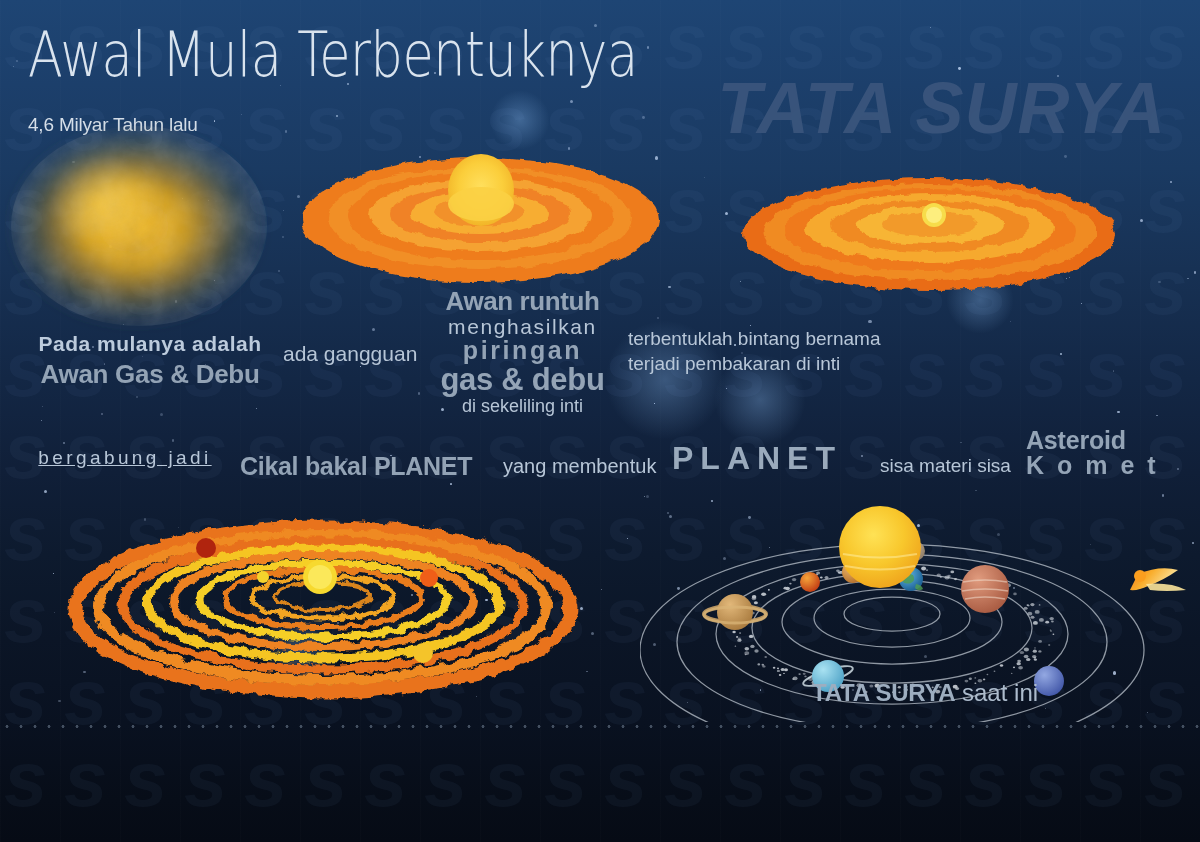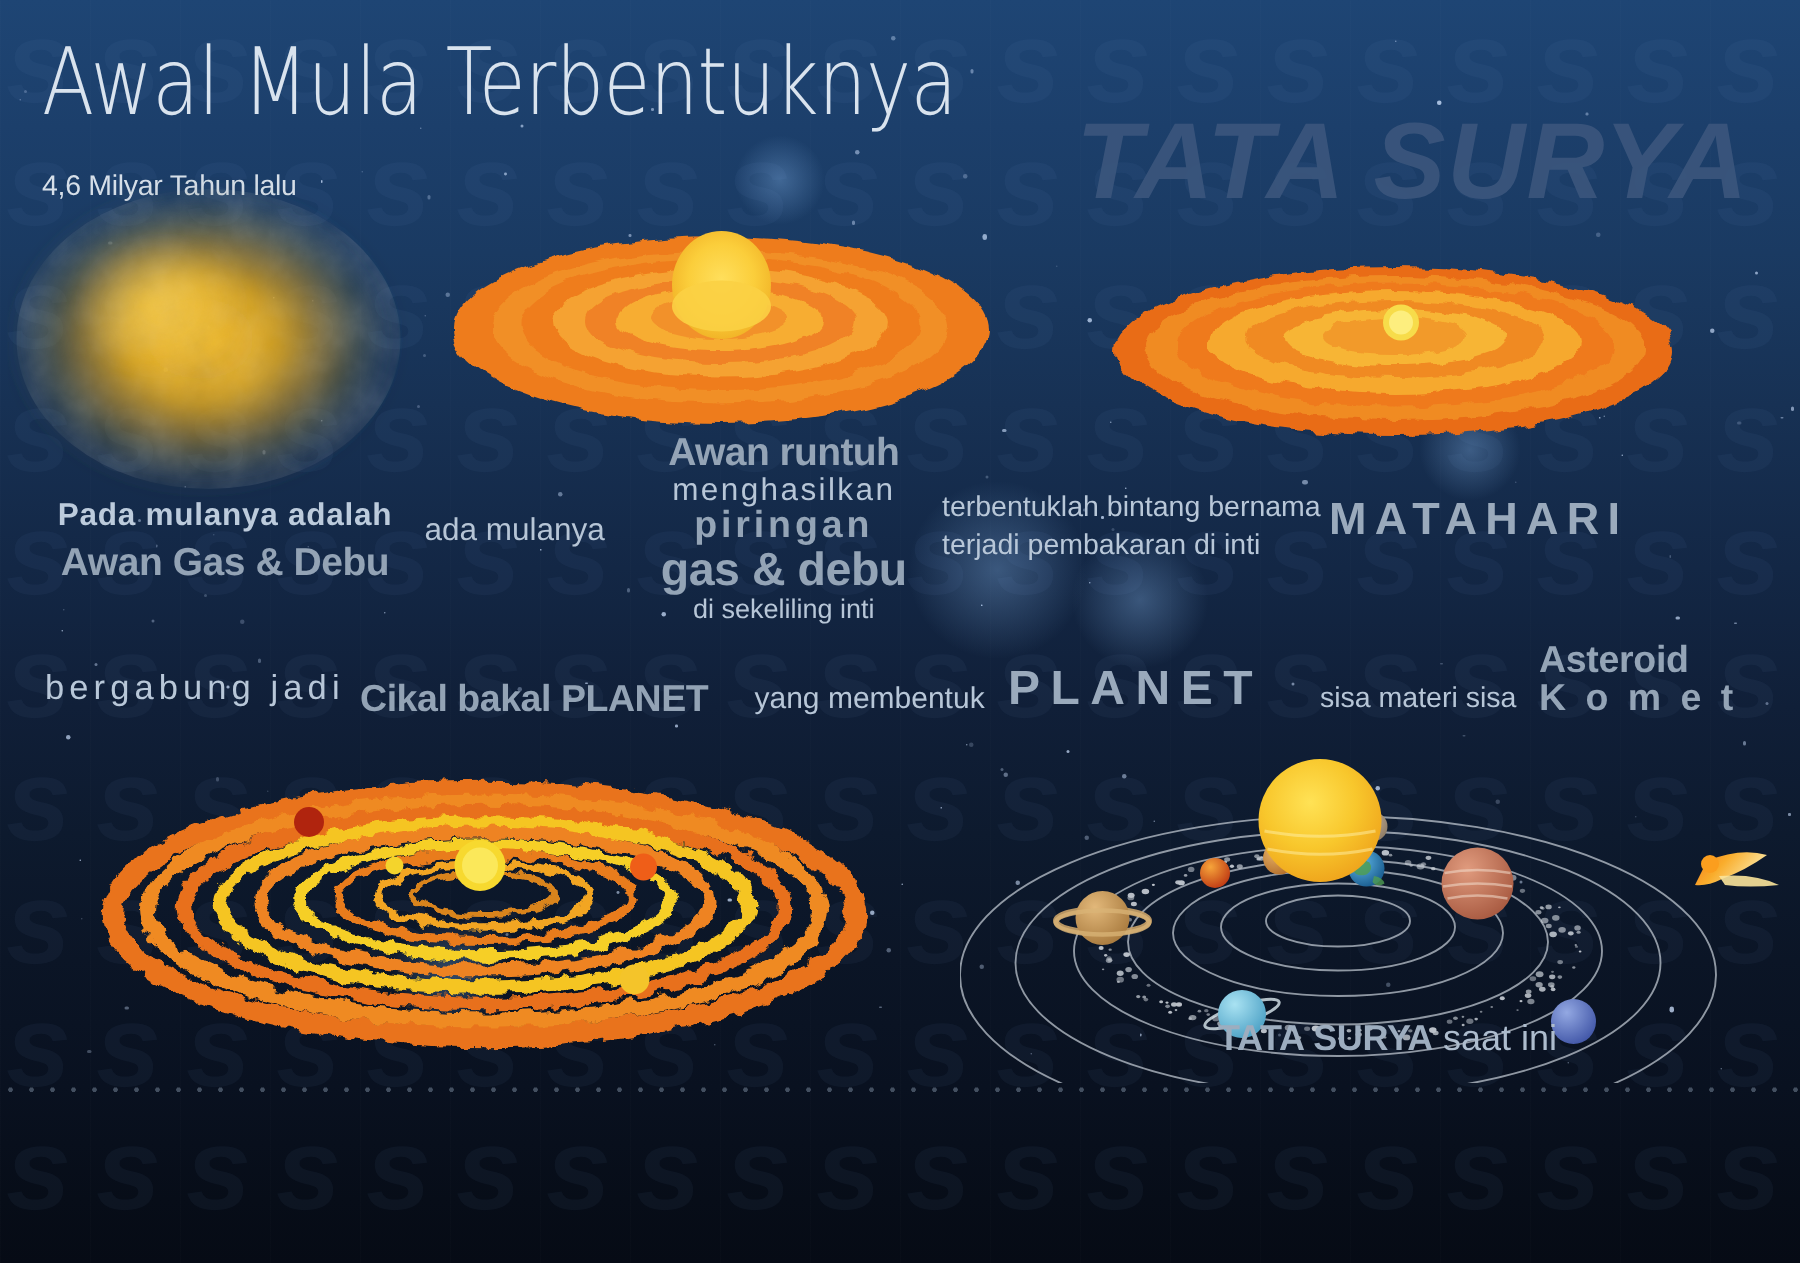--- a/index.html
+++ b/index.html
@@ -100,21 +100,21 @@
   #cap-awan .r4{display:block;font-size:31px;font-weight:900;color:#94a4b6;letter-spacing:-.3px;margin-top:1px;}
   #cap-awan .r5{display:block;font-size:18px;font-weight:400;color:#b7c6d7;margin-top:1px;}
 
   #cap-terjadi{left:628px;top:326px;font-size:19px;line-height:25px;color:#b8c7d8;font-weight:400;}
   #cap-terjadi span{display:block;}
 
   #cap-matahari{left:886px;top:330px;font-size:30px;font-weight:900;color:#9aaabc;letter-spacing:5.5px;}
 
   #cap-gasdebu{left:30px;top:446px;width:190px;text-align:center;line-height:24px;}
   #cap-gasdebu .l1{display:block;font-size:19px;color:#b8c7d8;font-weight:400;}
-  #cap-gasdebu .l2{display:block;font-size:23px;color:#b8c7d8;font-weight:400;letter-spacing:3.4px;}
+  #cap-gasdebu .l2{display:block;font-size:19px;color:#b8c7d8;font-weight:400;letter-spacing:3.4px;text-decoration:underline;}
 
   #cap-cikal{left:240px;top:452px;font-size:25px;font-weight:900;color:#93a3b5;letter-spacing:-.3px;}
   #cap-membentuk{left:503px;top:455px;font-size:20px;color:#b7c6d7;font-weight:400;}
   #cap-planet{left:672px;top:440px;font-size:32px;font-weight:900;color:#9aaabc;letter-spacing:7px;}
   #cap-sisa{left:880px;top:455px;font-size:19px;color:#b7c6d7;font-weight:400;}
   #cap-astkom{left:1026px;top:428px;width:142px;line-height:25px;}
   #cap-astkom .l1{display:block;font-size:25px;font-weight:900;color:#94a4b6;letter-spacing:-.2px;}
   #cap-astkom .l2{display:block;font-size:25px;font-weight:900;color:#94a4b6;letter-spacing:3px;}
 
   #cap-tatasurya-ini{left:812px;top:679px;font-size:24px;white-space:nowrap;}
@@ -585,21 +585,21 @@
         <ellipse cx="180" cy="88" rx="133" ry="44" fill="#ef7d1d"></ellipse>
         <ellipse cx="180" cy="87" rx="112" ry="36" fill="#f5a230"></ellipse>
         <ellipse cx="180" cy="86" rx="90" ry="28" fill="#f08225"></ellipse>
         <ellipse cx="180" cy="85" rx="68" ry="21" fill="#f7ad33"></ellipse>
         <ellipse cx="180" cy="84" rx="46" ry="14" fill="#f2912a"></ellipse>
       </g>
       <ellipse cx="181" cy="62" rx="33" ry="36" fill="url(#bulge)"></ellipse>
       <ellipse cx="181" cy="76" rx="33" ry="17" fill="#fbd044" opacity=".9"></ellipse>
     </svg>
   </div>
-  <div class="cap" id="cap-gangguan">ada mulanya</div>
+  <div class="cap" id="cap-gangguan">ada gangguan</div>
 
   <div class="cap" id="cap-awan">
     <span class="r1">Awan runtuh</span>
     <span class="r2">menghasilkan</span>
     <span class="r3">piringan</span>
     <span class="r4">gas &amp; debu</span>
     <span class="r5">di sekeliling inti</span>
   </div>
 
   <div class="disk" style="left:740px;top:168px;">
@@ -621,21 +621,20 @@
       </g>
       <circle cx="194" cy="47" r="12" fill="#f7dc4a"></circle>
       <circle cx="194" cy="47" r="8" fill="#fdee7e"></circle>
     </svg>
   </div>
 
   <div class="cap" id="cap-terjadi">
     <span>terbentuklah bintang bernama</span>
     <span>terjadi pembakaran di inti</span>
   </div>
-  <div class="cap" id="cap-matahari">MATAHARI</div>
 
   <div class="cap" id="cap-gasdebu">
     <span class="l2">bergabung jadi</span>
   </div>
   <div class="cap" id="cap-cikal">Cikal bakal PLANET</div>
   <div class="cap" id="cap-membentuk">yang membentuk</div>
   <div class="cap" id="cap-planet">PLANET</div>
   <div class="cap" id="cap-sisa">sisa materi sisa</div>
   <div class="cap" id="cap-astkom">
     <span class="l1">Asteroid</span>

